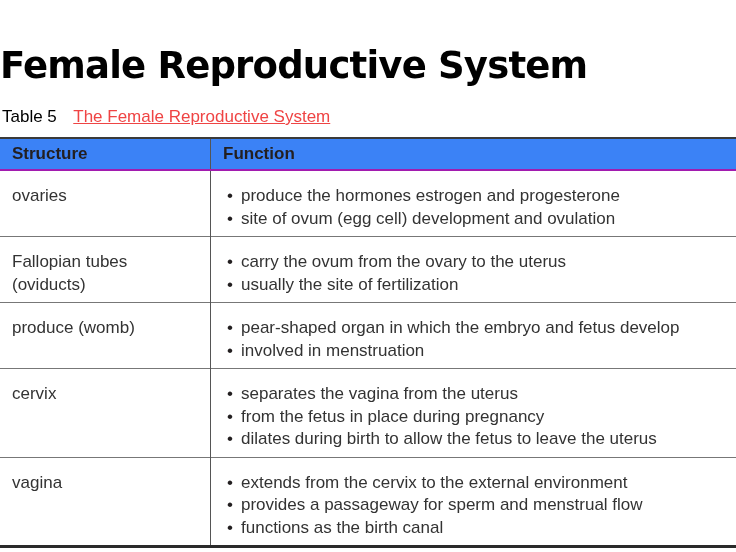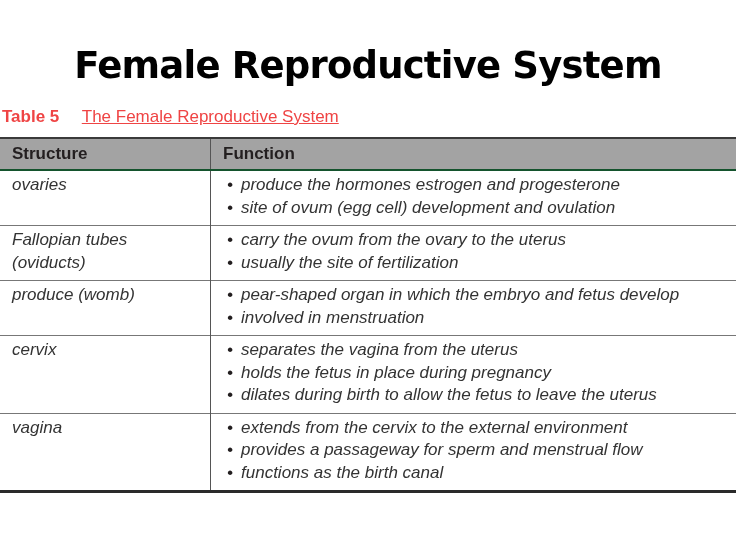--- a/index.html
+++ b/index.html
@@ -1,43 +1,43 @@
 <!DOCTYPE html>
 <html><head>
 <meta charset="utf-8">
 <style>
   html, body { margin: 0; padding: 0; }
   body {
     width: 736px; height: 552px; background: #ffffff; position: relative; overflow: hidden;
     font-family: "Liberation Sans", sans-serif; color: #231f20;
   }
   .slide-title {
-    position: absolute; left: 0; top: 44px; width: 736px; text-align: center;
+    position: absolute; left: 0; top: 44px; width: 736px; text-align: left;
     font-family: "DejaVu Sans", sans-serif; font-weight: bold; font-size: 37px;
     color: #000; letter-spacing: -0.8px;
   }
   .caption {
     position: absolute; left: 2px; top: 107px; font-size: 17px; white-space: nowrap;
   }
-  .caption .label { color: #ef4444; font-weight: bold; margin-right: 18px; }
+  .caption .label { color: #000000; font-weight: normal; margin-right: 12px; }
   .caption .text { color: #ef4444; text-decoration: underline; }
   table.main {
     position: absolute; left: 0; top: 137px; width: 736px;
     border-collapse: collapse; font-size: 17px;
   }
   table.main th, table.main td {
     text-align: left; vertical-align: top; padding: 0 0 0 12px;
   }
-  table.main thead tr { background: #a3a3a3; border-top: 2px solid #3a3a3a; border-bottom: 2px solid #14532d; }
+  table.main thead tr { background: #3b82f6; border-top: 2px solid #3a3a3a; border-bottom: 2px solid #a21caf; }
   table.main th { height: 30px; font-weight: bold; font-size: 17px; color: #231f20; vertical-align: middle; }
   table.main td.structure { width: 198px; border-right: 1.5px solid #555; color: #333; }
   table.main th.structure { border-right: 1.5px solid #555; }
   table.main tbody tr { border-bottom: 1.5px solid #777; }
   table.main tbody tr:last-child { border-bottom: 3px solid #2a2a2a; }
-  td .cell-inner { padding-top: 3px; padding-bottom: 6px; line-height: 22.5px; font-style: italic; }
+  td .cell-inner { padding-top: 14px; padding-bottom: 6px; line-height: 22.5px; }
   ul.fn { list-style: none; margin: 0; padding: 0; }
   ul.fn li { position: relative; padding-left: 18px; color: #333; white-space: nowrap; }
   ul.fn li .bullet { position: absolute; left: 4px; top: 0; color: #231f20; }
 </style>
 </head>
 <body>
 
 <div class="slide-title">Female Reproductive System</div>
 
 <div class="caption">
@@ -107,21 +107,21 @@
     <tr style="height:76px">
       <td class="structure">
           <div class="cell-inner">
         <div>cervix</div>
       </div>
         </td>
       <td>
           <div class="cell-inner">
             <ul class="fn">
         <li><span class="bullet">•</span><span>separates the vagina from the uterus</span></li>
-        <li><span class="bullet">•</span><span>holds the fetus in place during pregnancy</span></li>
+        <li><span class="bullet">•</span><span>from the fetus in place during pregnancy</span></li>
         <li><span class="bullet">•</span><span>dilates during birth to allow the fetus to leave the uterus</span></li>
       </ul>
           </div>
         </td>
     </tr>
 
     <tr style="height:77px">
       <td class="structure">
           <div class="cell-inner">
         <div>vagina</div>

